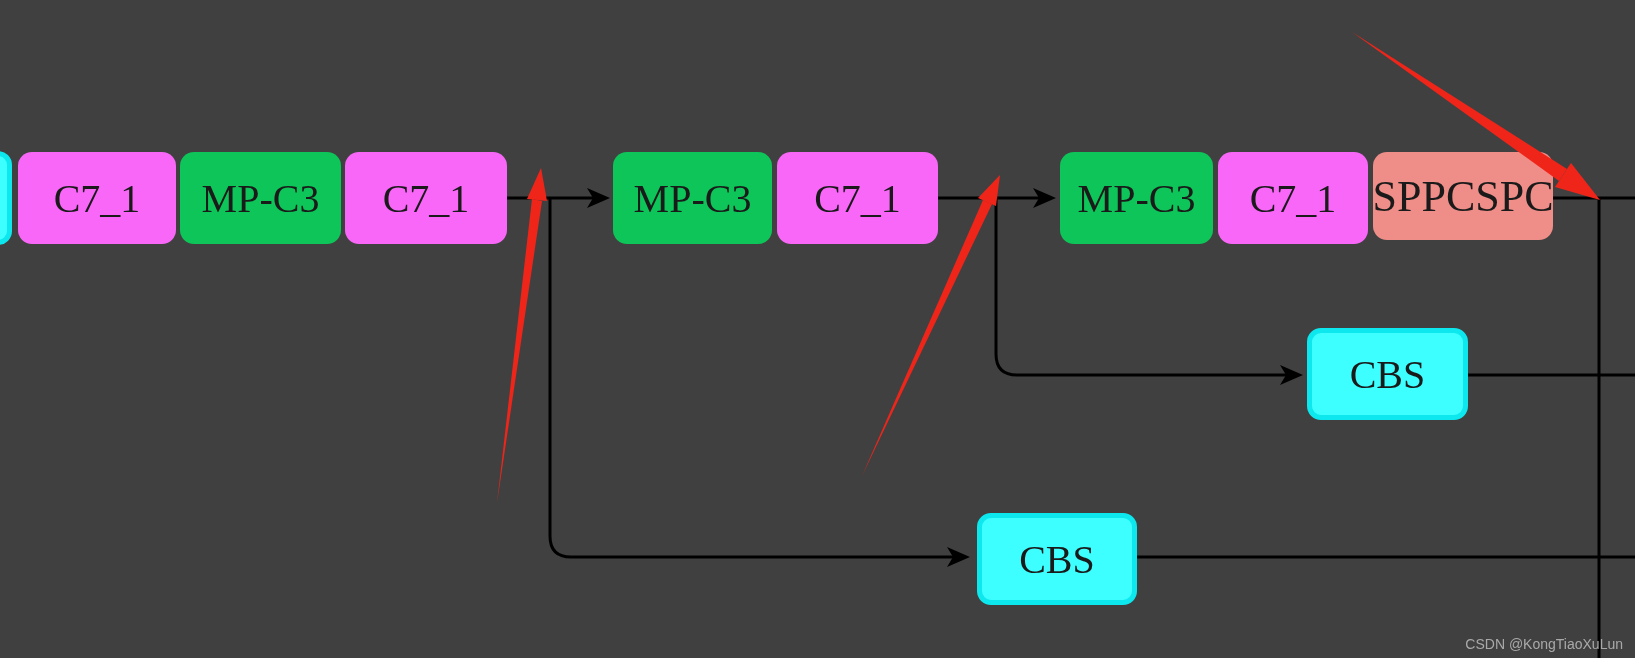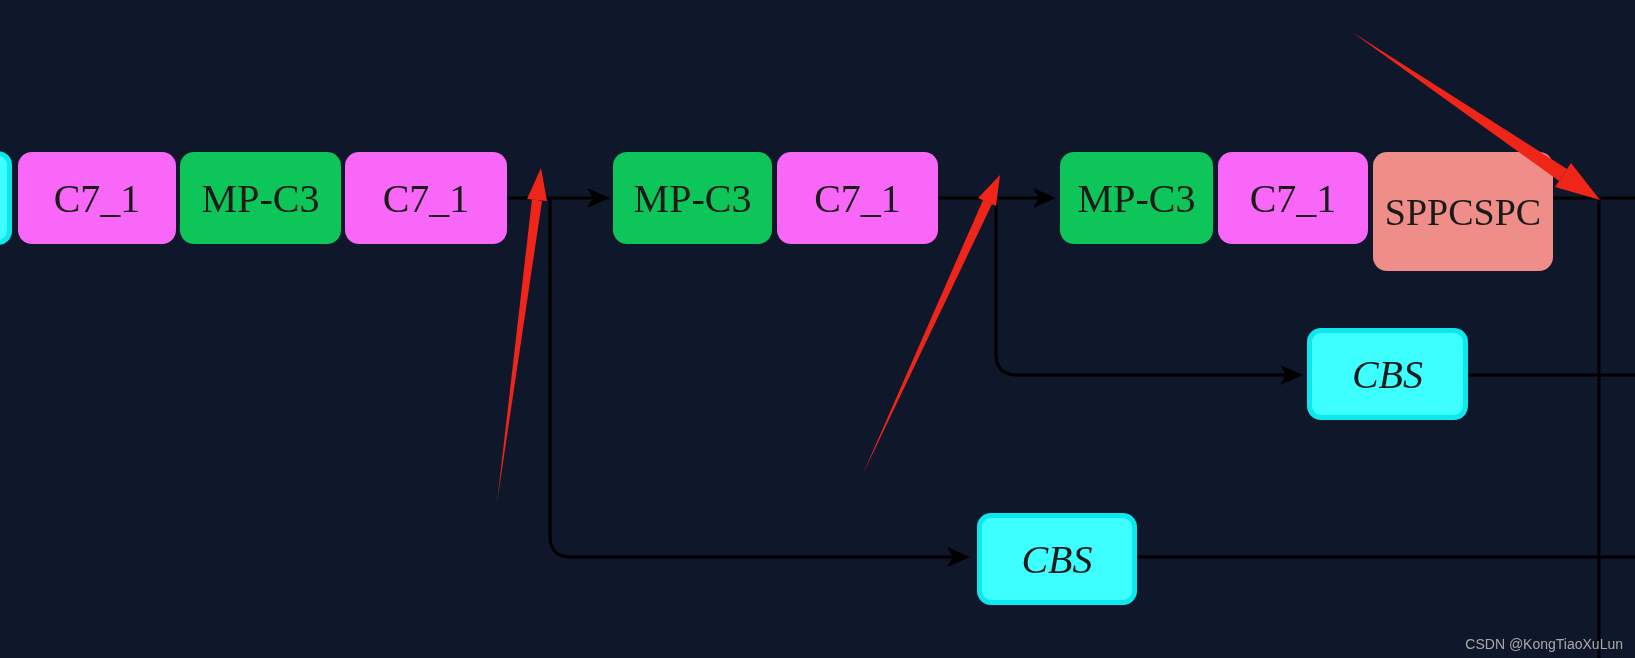--- a/index.html
+++ b/index.html
@@ -1,37 +1,37 @@
 <!DOCTYPE html>
 <html><head>
 <meta charset="utf-8">
 <style>
   html,body{margin:0;padding:0;background:#ffffff;}
   #stage{
     position:relative;
     width:1635px;height:658px;
-    background:#0f172a;
+    background:#404040;
     overflow:hidden;
     font-family:"Liberation Serif","DejaVu Serif",serif;
   }
   svg.layer{position:absolute;left:0;top:0;width:1635px;height:658px;}
   #black-layer{z-index:1;}
   #red-layer{z-index:3;}
   .node{
     position:absolute;
     z-index:2;
     display:flex;align-items:center;justify-content:center;
     border-radius:14px;
     font-size:40px;
     color:#1a1a1a;
     letter-spacing:0px;
     box-sizing:border-box;
     white-space:nowrap;
   }
-  .node.cbs{border:5px solid #701a75;font-style:italic;}
+  .node.cbs{border:5px solid #701a75;}
   .watermark{
     position:absolute;
     z-index:4;
     right:12px;
     bottom:6px;
     font-family:"Liberation Sans","DejaVu Sans",sans-serif;
     font-size:14px;
     color:#a9a9a9;
   }
 </style>
@@ -72,21 +72,21 @@
   <div class="node" style="left: 345px; top: 152px; width: 162px; height: 92px; background: rgb(249, 103, 249); color: rgb(26, 26, 26);">C7_1</div>
 
   <div class="node" style="left: 613px; top: 152px; width: 159px; height: 92px; background: rgb(13, 197, 88); color: rgb(26, 26, 26);">MP-C3</div>
 
   <div class="node" style="left: 777px; top: 152px; width: 161px; height: 92px; background: rgb(249, 103, 249); color: rgb(26, 26, 26);">C7_1</div>
 
   <div class="node" style="left: 1060px; top: 152px; width: 153px; height: 92px; background: rgb(13, 197, 88); color: rgb(26, 26, 26);">MP-C3</div>
 
   <div class="node" style="left: 1218px; top: 152px; width: 150px; height: 92px; background: rgb(249, 103, 249); color: rgb(26, 26, 26);">C7_1</div>
 
-  <div class="node" style="left: 1373px; top: 152px; width: 180px; height: 119px; font-size: 38px; background: rgb(239, 141, 136); color: rgb(26, 26, 26);">SPPCSPC</div>
+  <div class="node" style="left: 1373px; top: 152px; width: 180px; height: 88px; font-size: 44px; background: rgb(239, 141, 136); color: rgb(26, 26, 26);">SPPCSPC</div>
 
   <div class="node cbs" style="left: 1307px; top: 328px; width: 161px; height: 92px; background: rgb(61, 255, 255); border-color: rgb(12, 232, 238); color: rgb(26, 26, 26);">CBS</div>
 
   <div class="node cbs" style="left: 977px; top: 513px; width: 160px; height: 92px; background: rgb(61, 255, 255); border-color: rgb(12, 232, 238); color: rgb(26, 26, 26);">CBS</div>
 
   <svg id="red-layer" class="layer" viewBox="0 0 1635 658" xmlns="http://www.w3.org/2000/svg">
 
     <polygon class="red-arrow" points="497,503 542,201 532,199" fill="#F0251A"></polygon>
     <polygon class="red-arrow" points="541,168 547,201 527,199" fill="#F0251A"></polygon>
 

